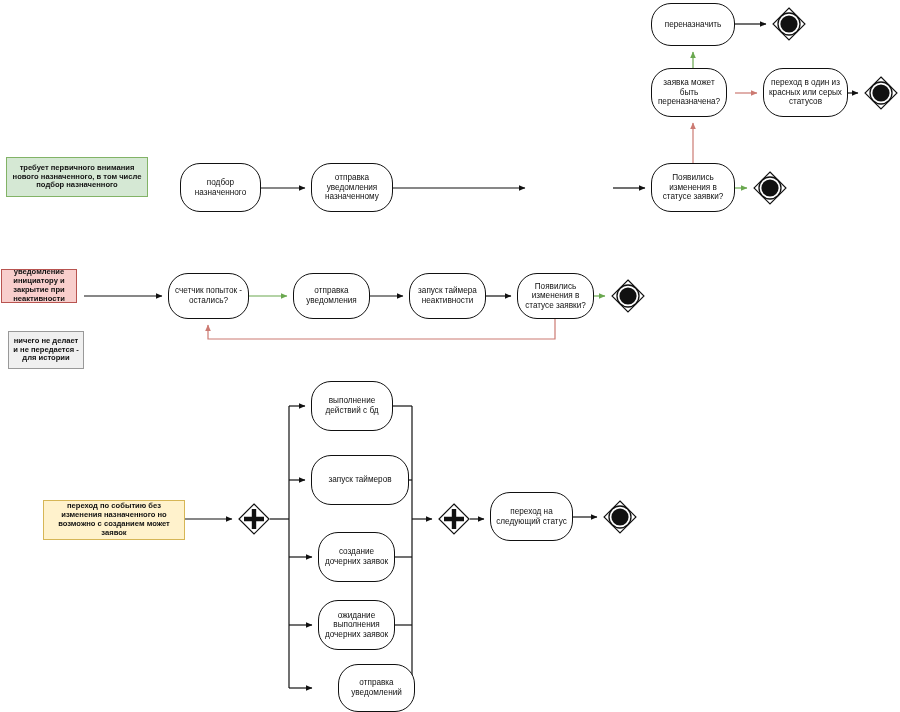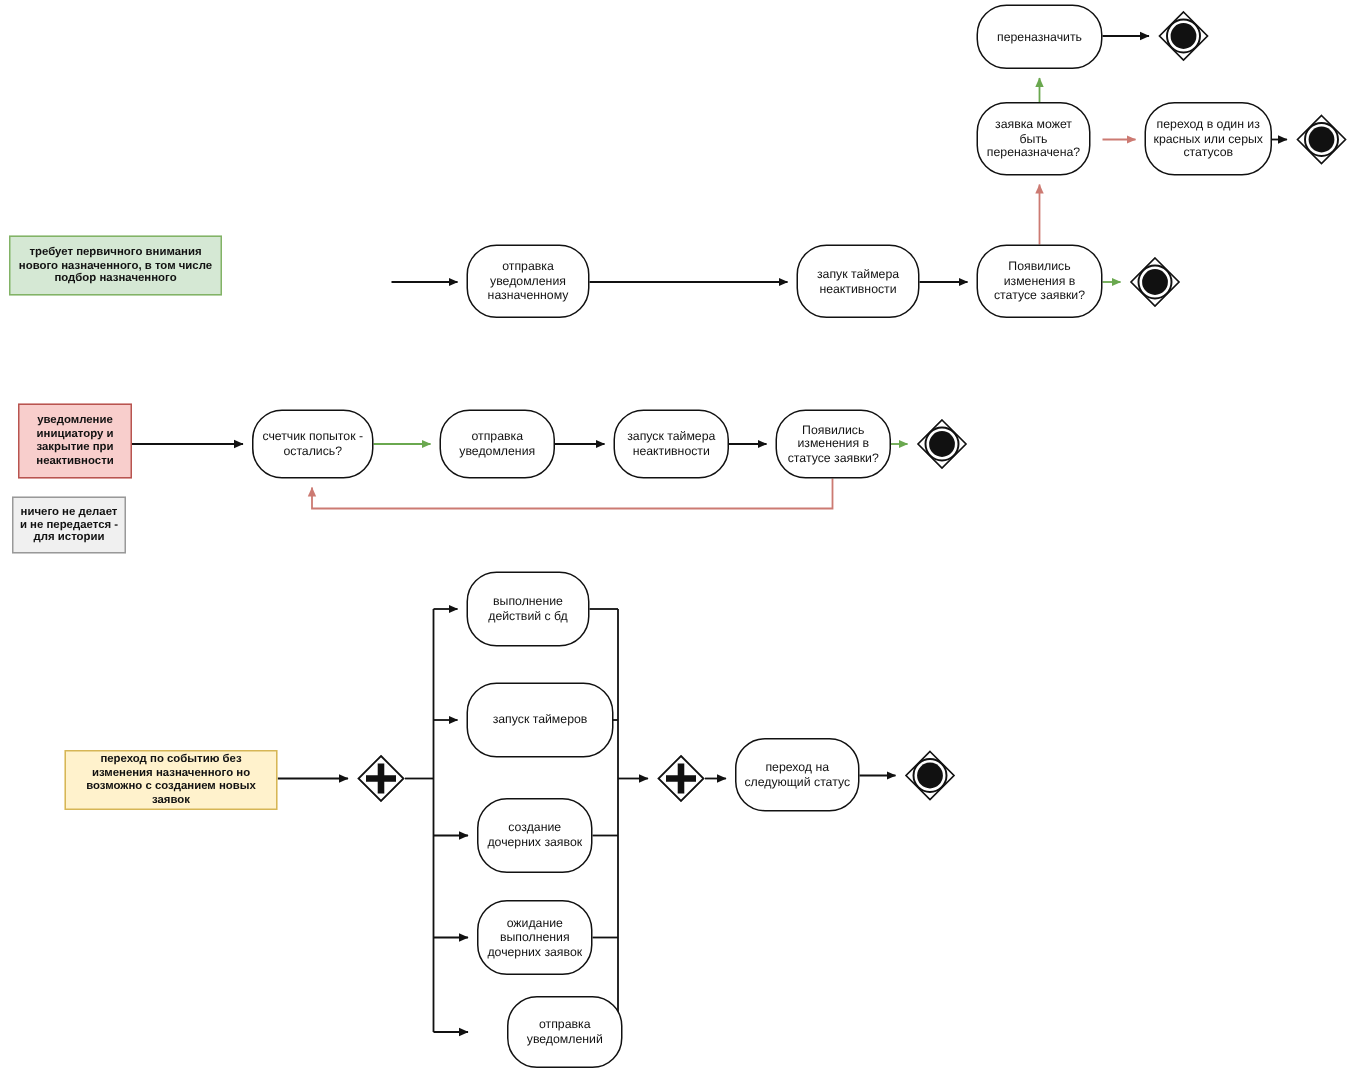--- a/index.html
+++ b/index.html
@@ -164,40 +164,40 @@
     </g>
     <g>
       <path d="M573,517 L597,517" stroke="#111111" stroke-width="1.2" fill="none" marker-end="url(#ah-black)"></path>
     </g>
   </svg>
 
   <div class="node note note-green" style="left:6px; top:157px; width:142px; height:40px;">
     <span class="nodetext">требует первичного внимания нового назначенного, в том числе подбор назначенного</span>
   </div>
 
-  <div class="node note note-pink" style="left:12px; top:269px; width:76px; height:50px;">
+  <div class="node note note-pink" style="left:1px; top:269px; width:76px; height:34px;">
     <span class="nodetext">уведомление инициатору и закрытие при неактивности</span>
   </div>
 
   <div class="node note note-gray" style="left:8px; top:331px; width:76px; height:38px;">
     <span class="nodetext">ничего не делает и не передается - для истории</span>
   </div>
 
   <div class="node note note-orange" style="left:43px; top:500px; width:142px; height:40px;">
-    <span class="nodetext">переход по событию без изменения назначенного но возможно с созданием новых заявок</span>
-  </div>
-
+    <span class="nodetext">переход по событию без изменения назначенного но возможно с созданием может заявок</span>
+  </div>
+
+  <div class="node task" style="left:180px; top:163px; width:81px; height:49px;">
+    <span class="nodetext">подбор назначенного</span>
+  </div>
 
   <div class="node task" style="left:311px; top:163px; width:82px; height:49px;">
     <span class="nodetext">отправка уведомления назначенному</span>
   </div>
 
-  <div class="node task" style="left:531px; top:163px; width:82px; height:49px;">
-    <span class="nodetext">запук таймера неактивности</span>
-  </div>
 
   <div class="node task" style="left:651px; top:163px; width:84px; height:49px;">
     <span class="nodetext">Появились изменения в статусе заявки?</span>
   </div>
 
   <div class="node task" style="left:651px; top:68px; width:76px; height:49px;">
     <span class="nodetext">заявка может быть переназначена?</span>
   </div>
 
   <div class="node task" style="left:651px; top:3px; width:84px; height:43px;">

